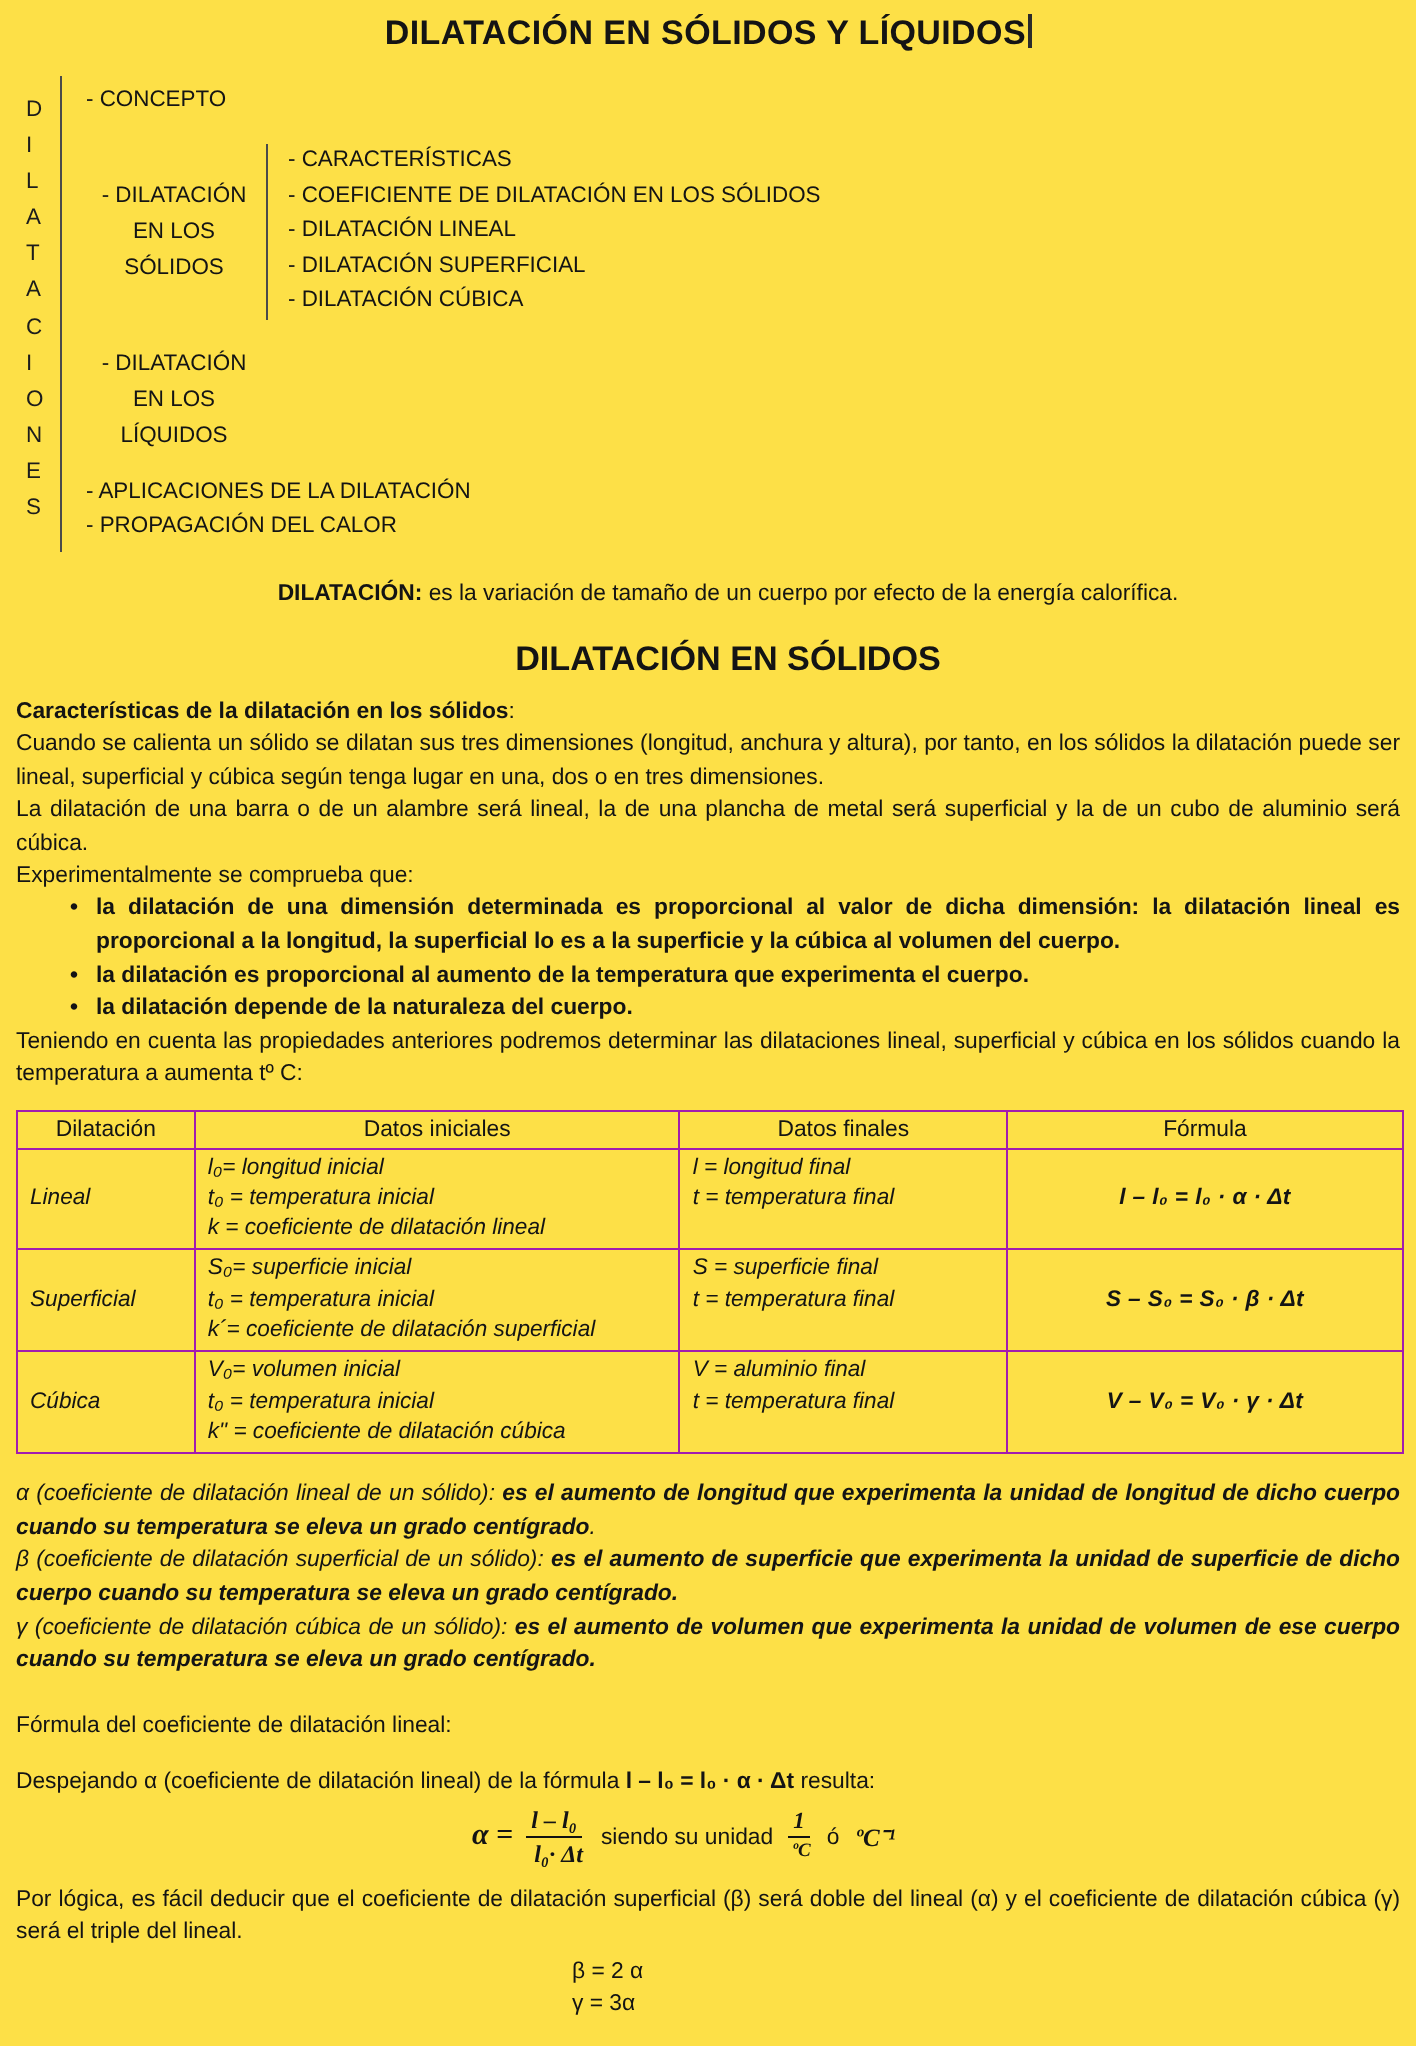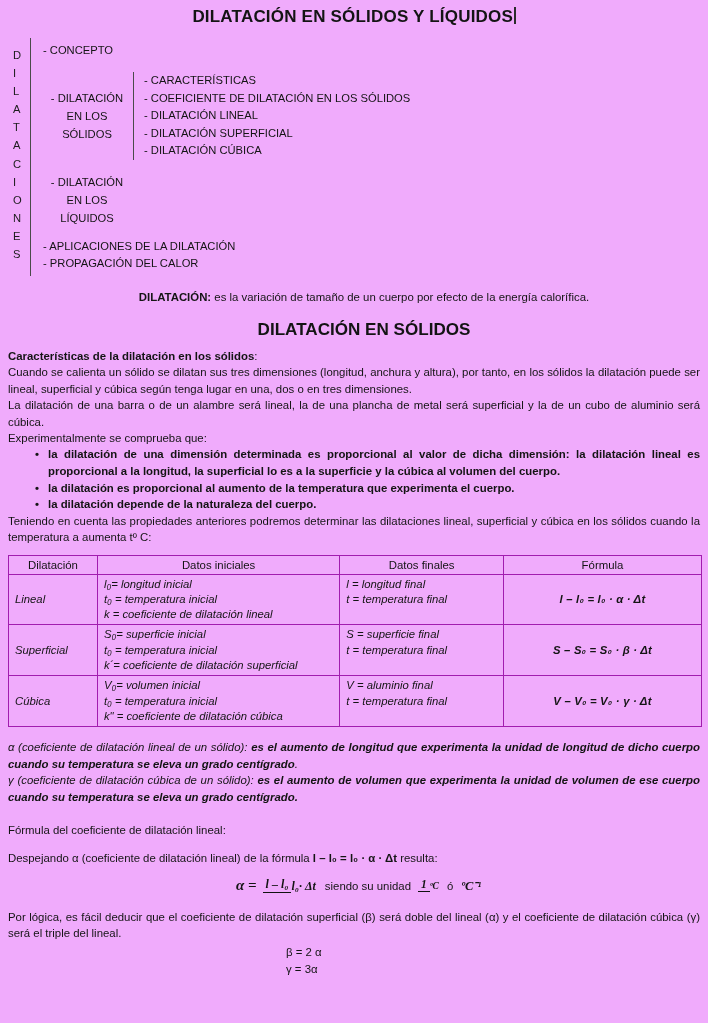--- a/index.html
+++ b/index.html
@@ -8,21 +8,21 @@
     width:708px; height:1023px;
     font-family:"Liberation Sans", sans-serif;
     color:#141414;
     font-size:11.4px;
   }
   .page {
     position:relative;
     width:708px; height:1023px;
     padding:6px 8px 0 8px;
     overflow:hidden;
-    background:#f0abfc;
+    background:#fde047;
   }
 
   
   .title {
     text-align:center;
     font-weight:bold;
     font-size:17px;
     letter-spacing:.2px;
     line-height:22px;
   }
@@ -109,21 +109,21 @@
   .math-row {
     display:flex; align-items:center;
     margin-left:228px; margin-top:1px;
     height:36px;
   }
   .serif-math {
     font-family:"Liberation Serif", serif;
     font-style:italic; font-weight:bold;
   }
   .alpha-lhs { font-size:15px; margin-right:6px; }
-  .frac { display:inline-flex; flex-direction:row; align-items:flex-start; font-size:12px; line-height:12px; }
+  .frac { display:inline-flex; flex-direction:column; align-items:flex-end; font-size:12px; line-height:12px; }
   .frac .num { border-bottom:1.2px solid #111; padding:0 3px 2px; }
   .frac .den { padding-top:2px; }
   .mid-text { margin:0 7px 0 9px; }
   .unit-frac { font-size:11.5px; line-height:10px; }
   .unit-frac .den { font-size:9.5px; }
   .o-conj { margin:0 8px; }
   .unit-alt { font-size:12.5px; }
 
   .end-eqs { margin-left:278px; margin-top:3px; line-height:16.8px; }
 </style>
@@ -244,20 +244,21 @@
           <div>V = aluminio final</div>
           <div>t = temperatura final</div>
         </td>
         <td class="c-for">V – V₀ = V₀ · γ · Δt</td>
       </tr>
     </tbody>
   </table>
 
   <div class="greek-block">
     <p class="para"><span>α (coeficiente de dilatación lineal de un sólido): </span><b>es el aumento de longitud que experimenta la unidad de longitud de dicho cuerpo cuando su temperatura se eleva un grado centígrado</b><span>.</span></p>
+    <p class="para"><span>β (coeficiente de dilatación superficial de un sólido): </span><b>es el aumento de superficie que experimenta la unidad de superficie de dicho cuerpo cuando su temperatura se eleva un grado centígrado.</b><span></span></p>
     <p class="para"><span>γ (coeficiente de dilatación cúbica de un sólido): </span><b>es el aumento de volumen que experimenta la unidad de volumen de ese cuerpo cuando su temperatura se eleva un grado centígrado.</b><span></span></p>
   </div>
 
   <p class="formula-heading">Fórmula del coeficiente de dilatación lineal:</p>
 
   <p class="despejando"><span>Despejando α (coeficiente de dilatación lineal) de la fórmula </span><b>l – l₀ = l₀ · α · Δt</b><span> resulta:</span></p>
 
   <div class="math-row">
     <span class="serif-math alpha-lhs">α =</span>
     <span class="frac serif-math">

